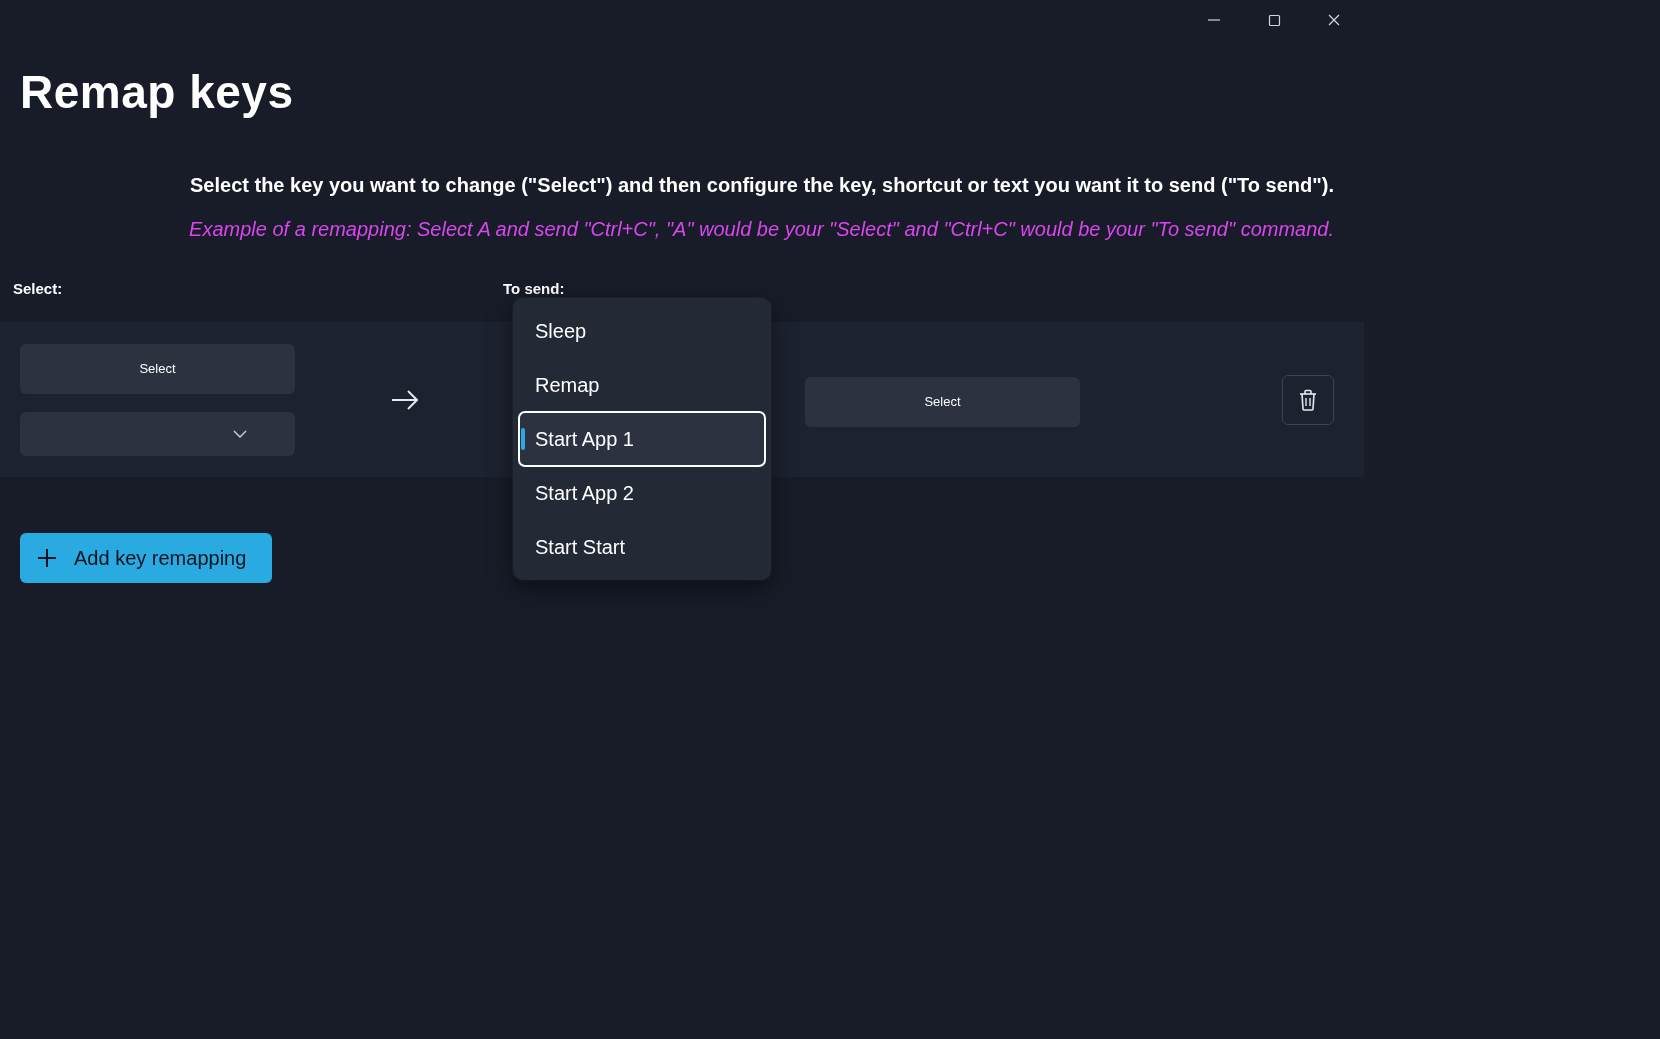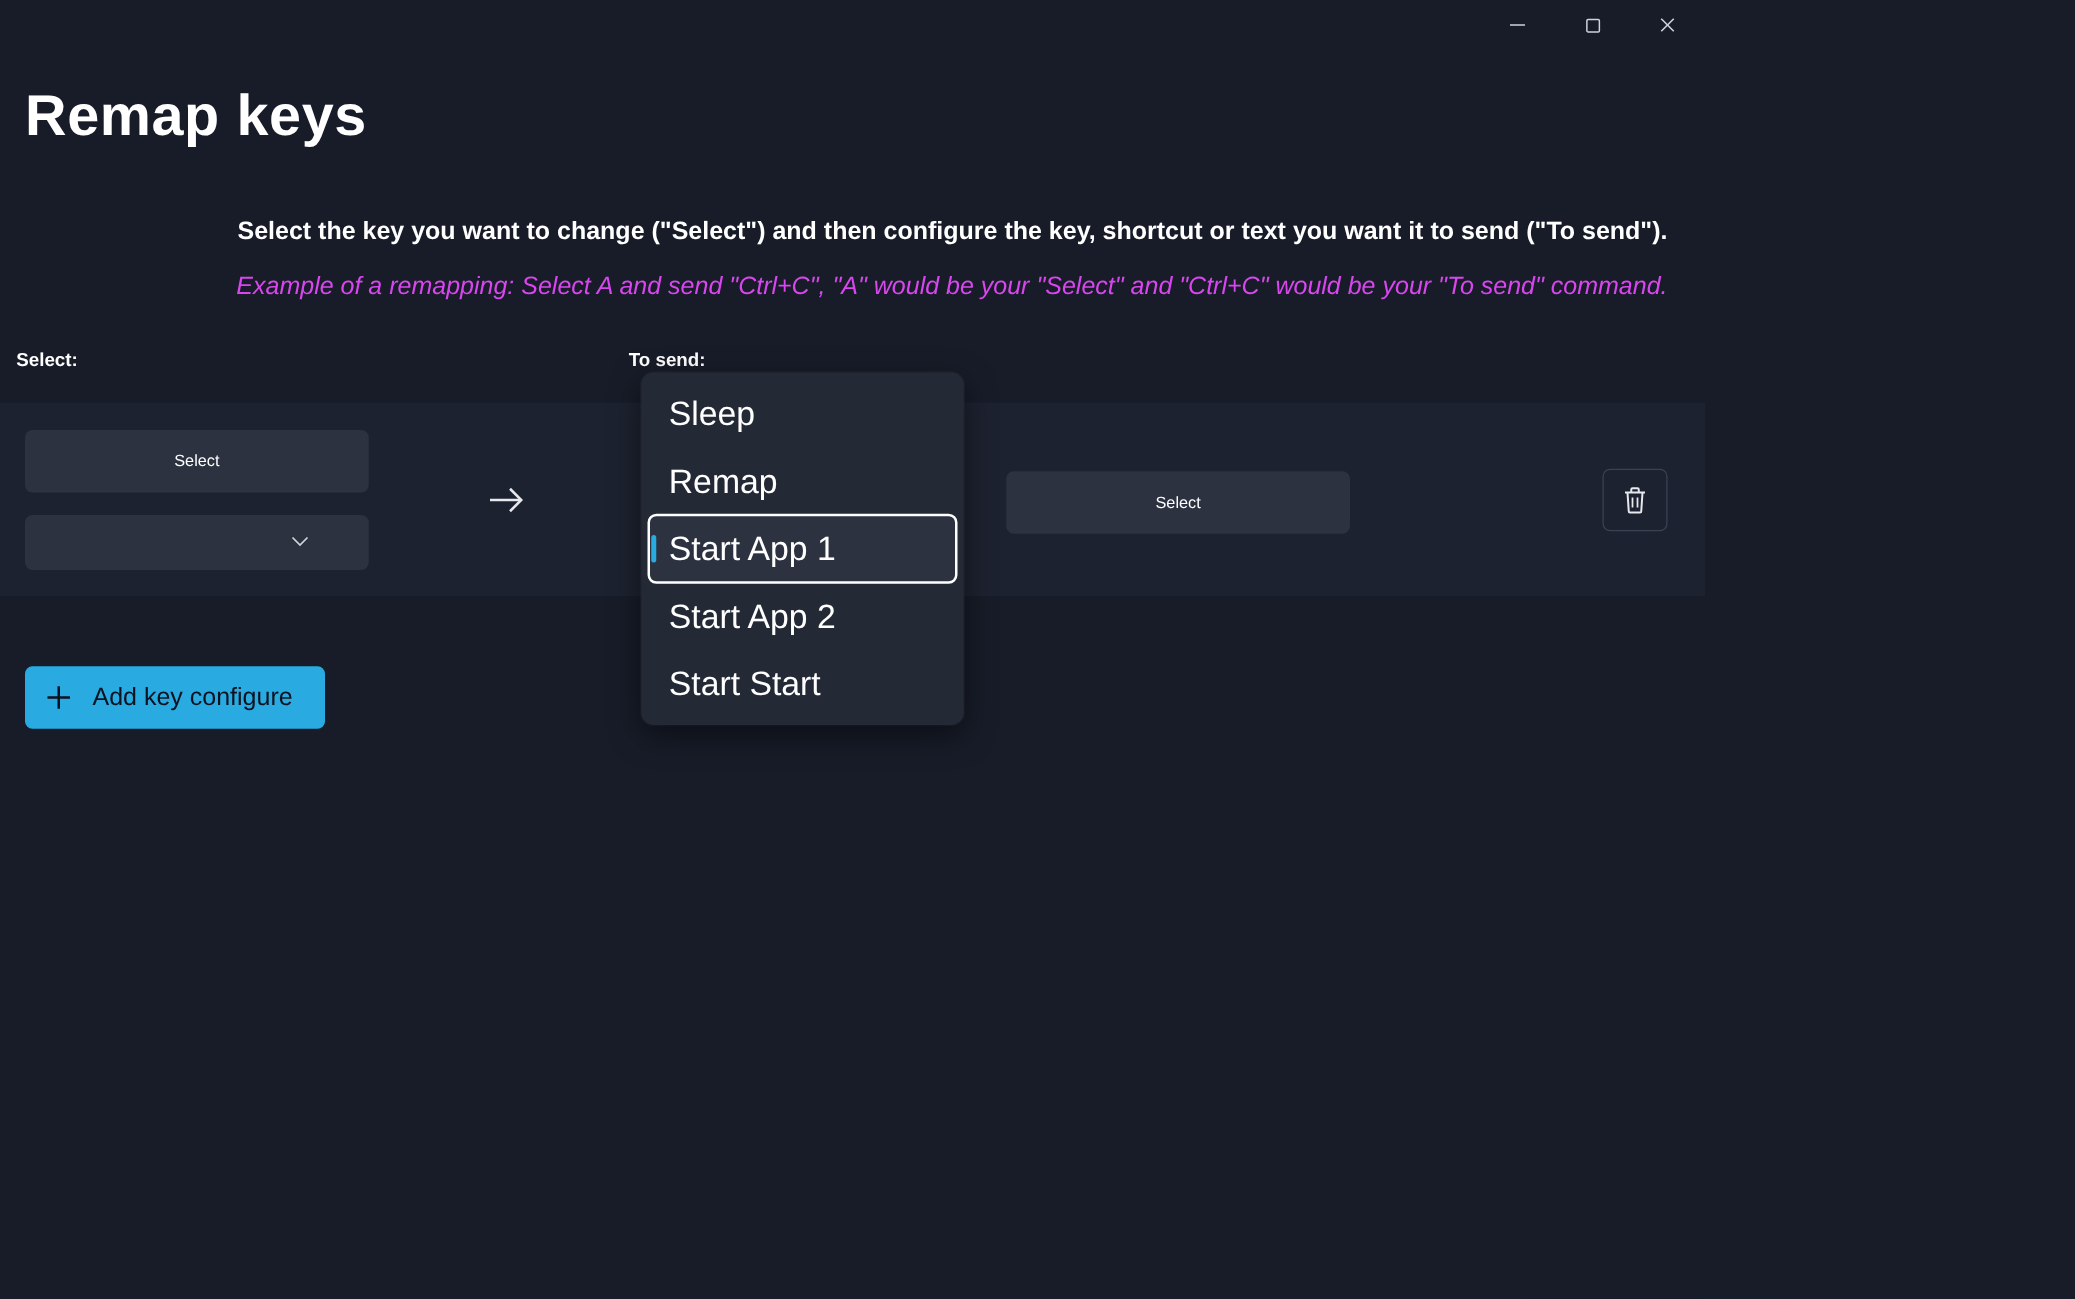--- a/index.html
+++ b/index.html
@@ -188,21 +188,21 @@
     border-radius: 10px;
     box-shadow: 0 8px 24px rgba(0,0,0,0.5), 0 0 0 1px rgba(255,255,255,0.04);
     padding: 6px;
     z-index: 50;
   }
   .popup-item {
     height: 54px;
     display: flex;
     align-items: center;
     padding: 0 16px;
-    font-size: 27px;
+    font-size: 20px;
     border-radius: 6px;
     cursor: pointer;
     position: relative;
   }
   .popup-item.selected {
     background: #2c3240;
     outline: 2px solid #ffffff;
     outline-offset: -1px;
   }
   .popup-item.selected::before {
@@ -294,21 +294,21 @@
       </div>
     </div>
   </div>
 
   <div class="add-row">
     <div class="add-btn">
       <svg width="22" height="22" viewBox="0 0 22 22">
         <line x1="11" y1="2" x2="11" y2="20" stroke="#0b1220" stroke-width="2"></line>
         <line x1="2" y1="11" x2="20" y2="11" stroke="#0b1220" stroke-width="2"></line>
       </svg>
-      <span>Add key configure</span>
+      <span>Add key remapping</span>
     </div>
   </div>
 
   <div class="popup">
     <div class="popup-item">
         <span>Sleep</span>
       </div>
     <div class="popup-item">
         <span>Remap</span>
       </div>

